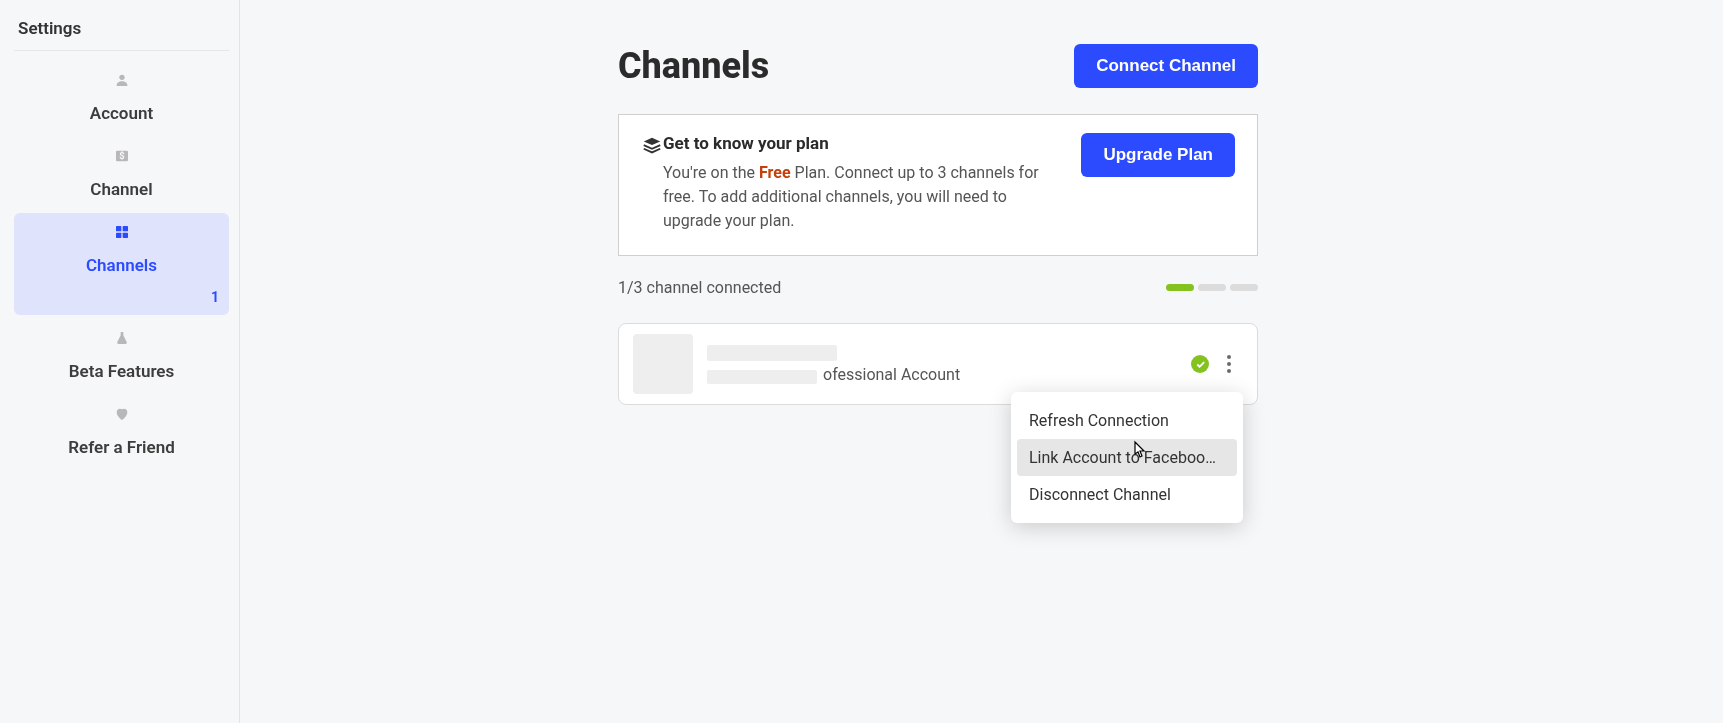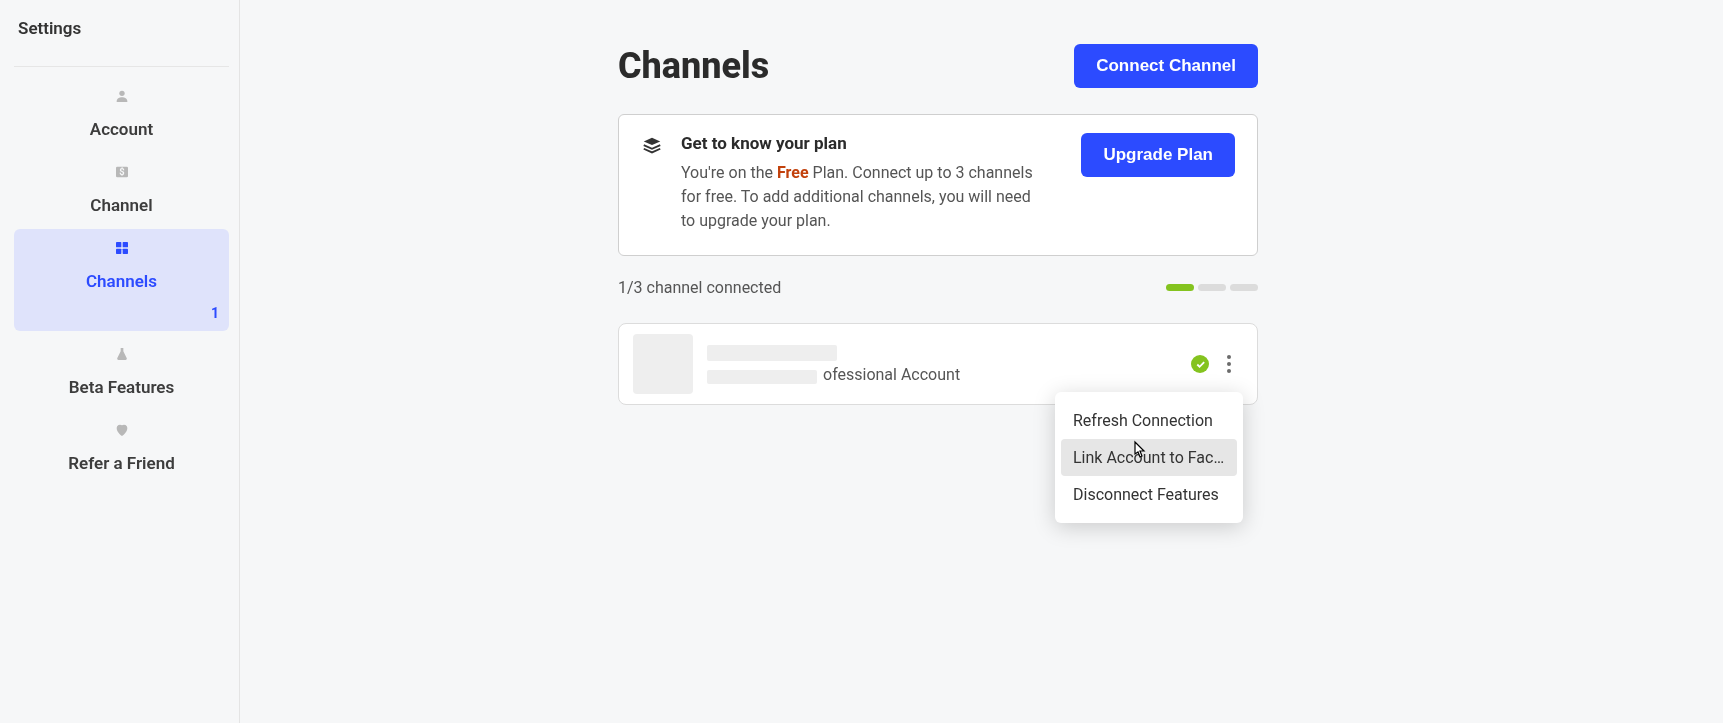--- a/index.html
+++ b/index.html
@@ -16,21 +16,21 @@
     .sidebar {
       width: 240px;
       background: #f6f7f8;
       border-right: 1px solid #e4e4e4;
       padding: 14px 10px 14px 14px;
     }
     .sidebar-title {
       font-size: 17px;
       font-weight: 600;
       color: #333;
-      padding: 4px 4px 28px 4px;
+      padding: 4px 4px 12px 4px;
       border-bottom: 1px solid #e6e6e6;
       margin-bottom: 10px;
     }
     .sidebar-item {
       display: flex;
       align-items: center;
       gap: 14px;
       padding: 10px 10px;
       border-radius: 6px;
       font-size: 17px;
@@ -88,24 +88,23 @@
       border-radius: 6px;
       padding: 12px 22px;
       font-size: 17px;
       font-weight: 600;
       cursor: pointer;
       margin-left: 18px;
     }
     .plan-card {
       border: 1px solid #cfcfcf;
       background: #fff;
-      border-radius: 6px;
+      border-radius: 0;
       padding: 18px 22px 22px 22px;
       display: flex;
-      gap: 18px;
       align-items: flex-start;
       margin-bottom: 22px;
     }
     .plan-card .plan-icon {
       width: 22px;
       height: 22px;
       color: #333;
       margin-top: 2px;
       flex-shrink: 0;
     }
@@ -196,21 +195,21 @@
       display: flex;
       align-items: center;
       justify-content: center;
       cursor: pointer;
       color: #6b6b6b;
     }
     .dropdown {
       position: absolute;
       top: 68px;
       right: 14px;
-      width: 188px;
+      width: 232px;
       background: #fff;
       border-radius: 6px;
       box-shadow: 0 4px 22px rgba(0,0,0,0.18);
       padding: 10px 6px;
       z-index: 10;
     }
     .dropdown-item {
       padding: 9px 12px;
       font-size: 16px;
       color: #333;
@@ -343,21 +342,21 @@
                 <circle cx="2" cy="2" r="2"></circle>
                 <circle cx="2" cy="9" r="2"></circle>
                 <circle cx="2" cy="16" r="2"></circle>
               </svg>
           </span>
         </div>
 
         <div class="dropdown">
           <div class="dropdown-item">Refresh Connection</div>
           <div class="dropdown-item hovered">Link Account to Faceboo…</div>
-          <div class="dropdown-item">Disconnect Features</div>
+          <div class="dropdown-item">Disconnect Channel</div>
         </div>
       </div>
     </div>
   </main>
 </div>
 
 <div class="cursor" style="left:1129px; top:440px;">
   <svg width="18" height="22" viewBox="0 0 18 22">
       <path d="M6 2v12l3-2 2 5 2-1-2-5h4L6 2z" fill="#fff" stroke="#000" stroke-width="1.2"></path>
     </svg>

